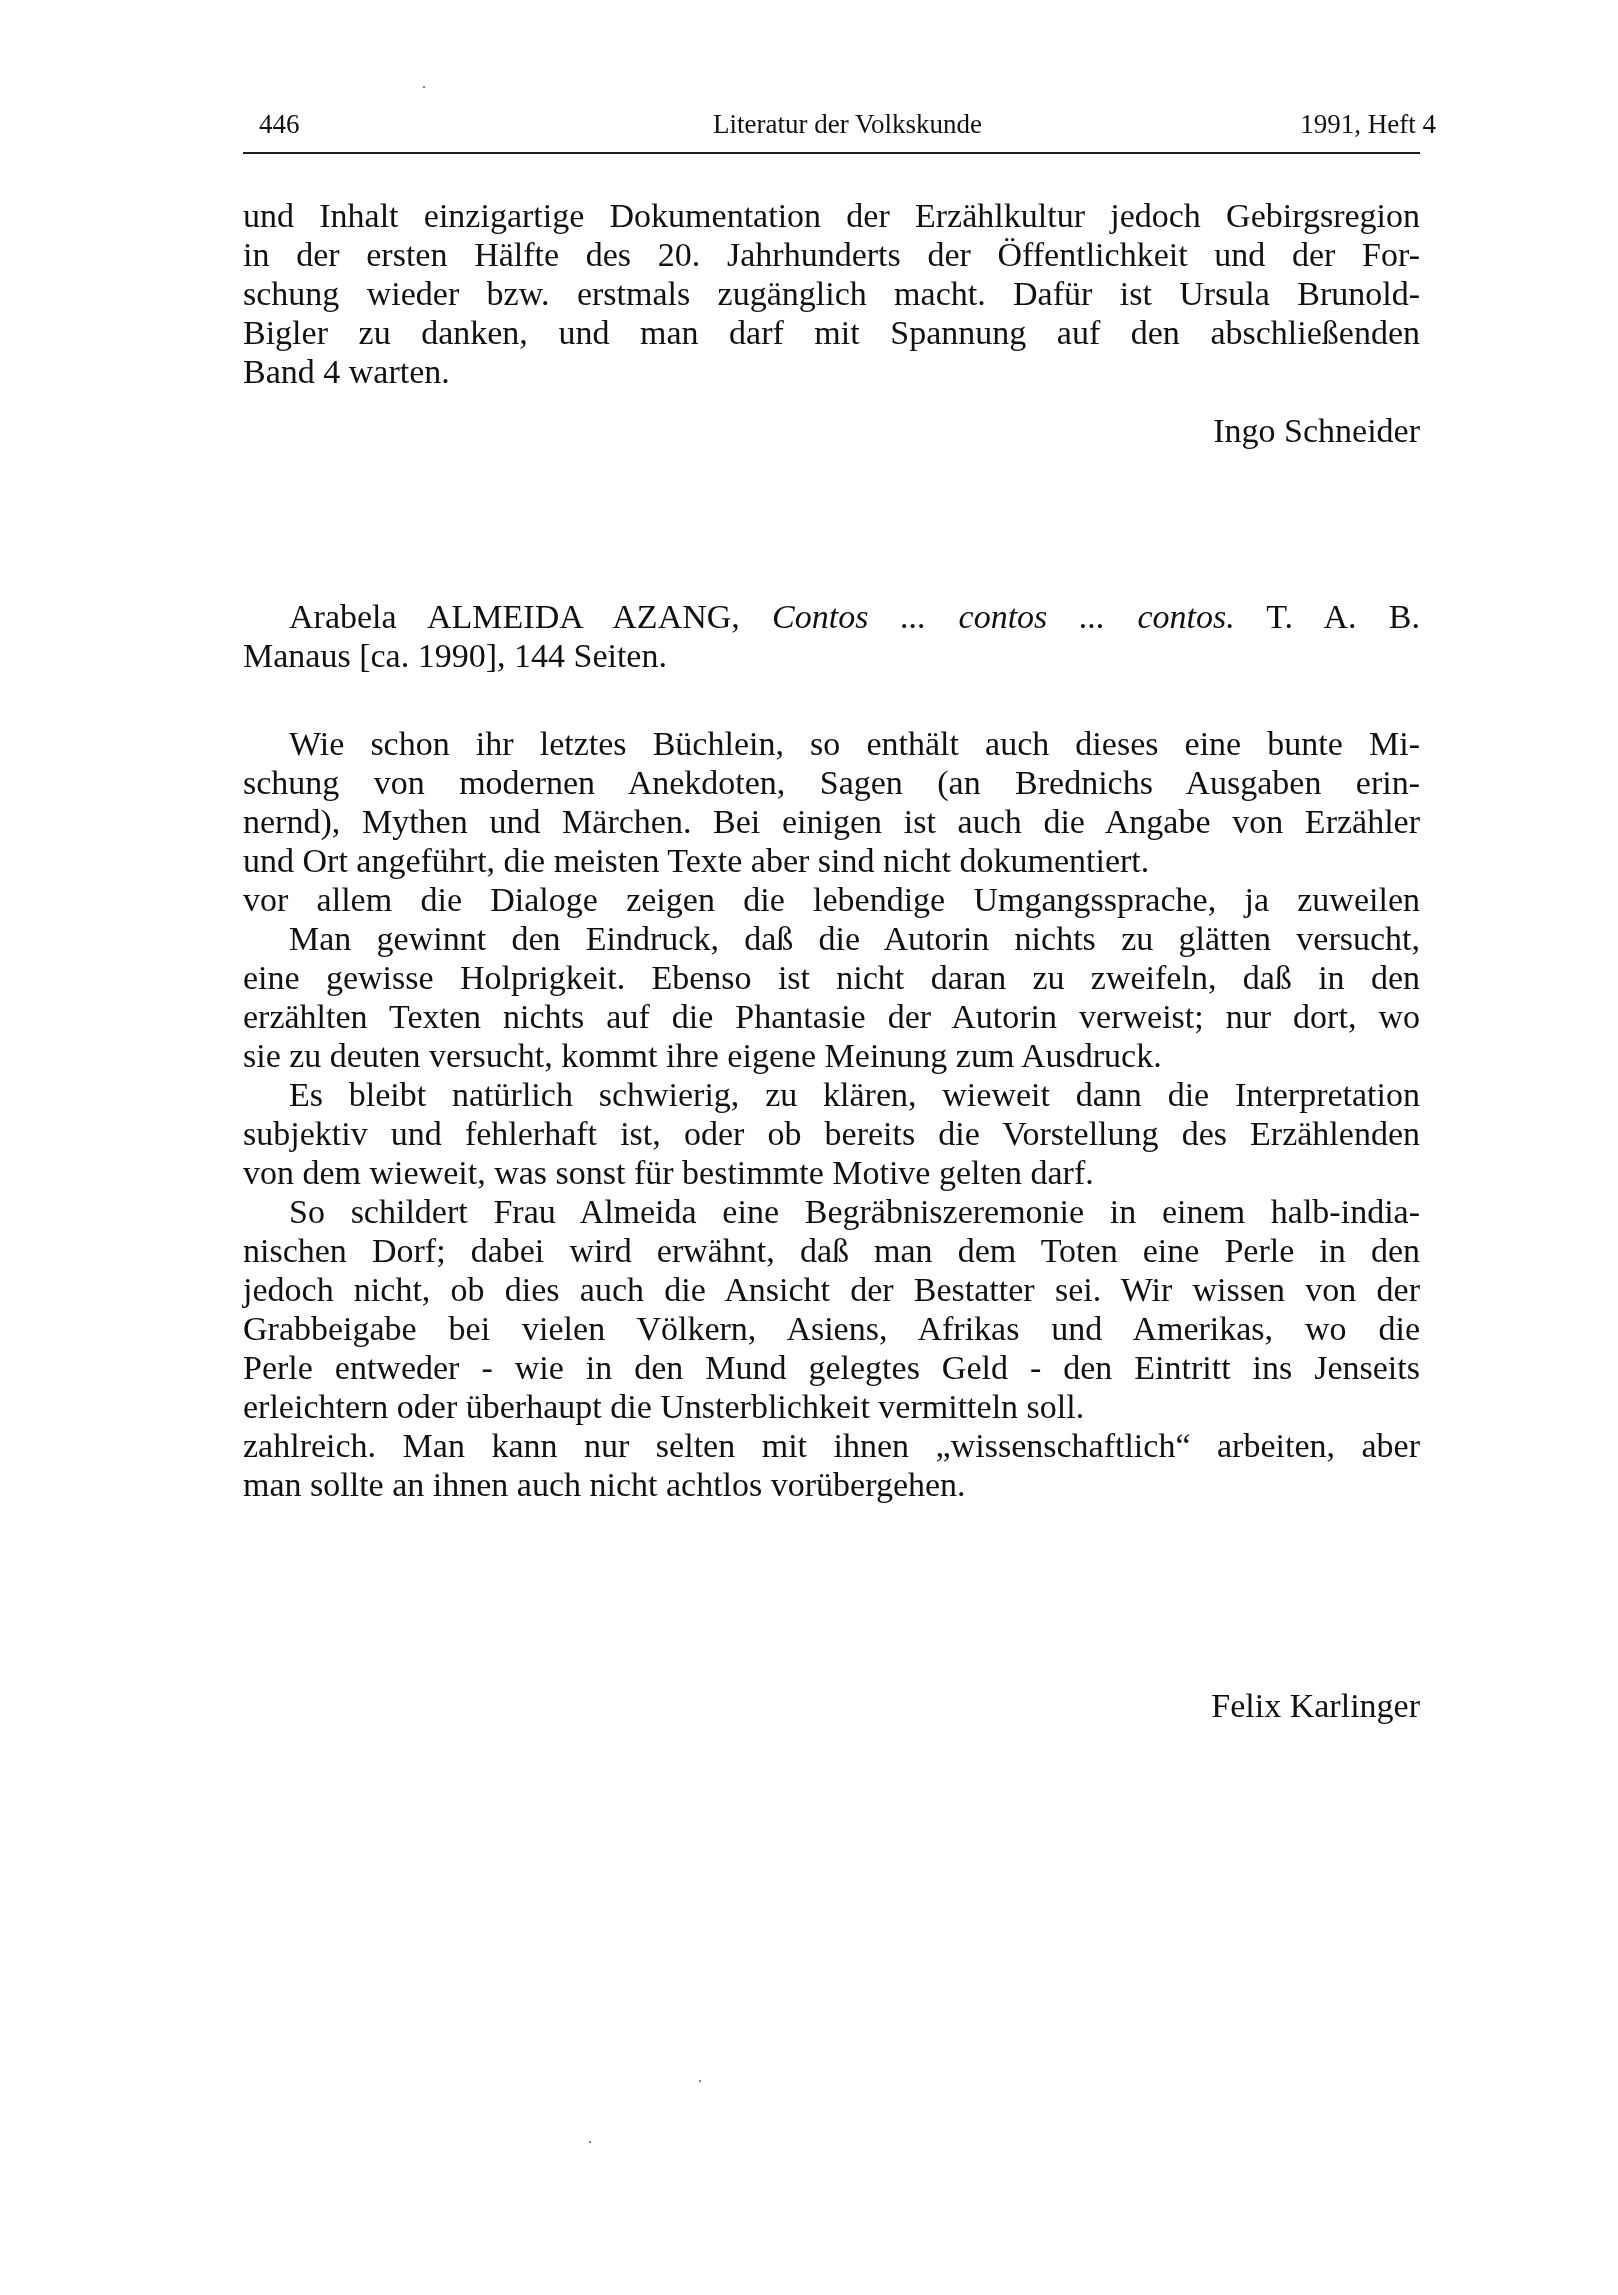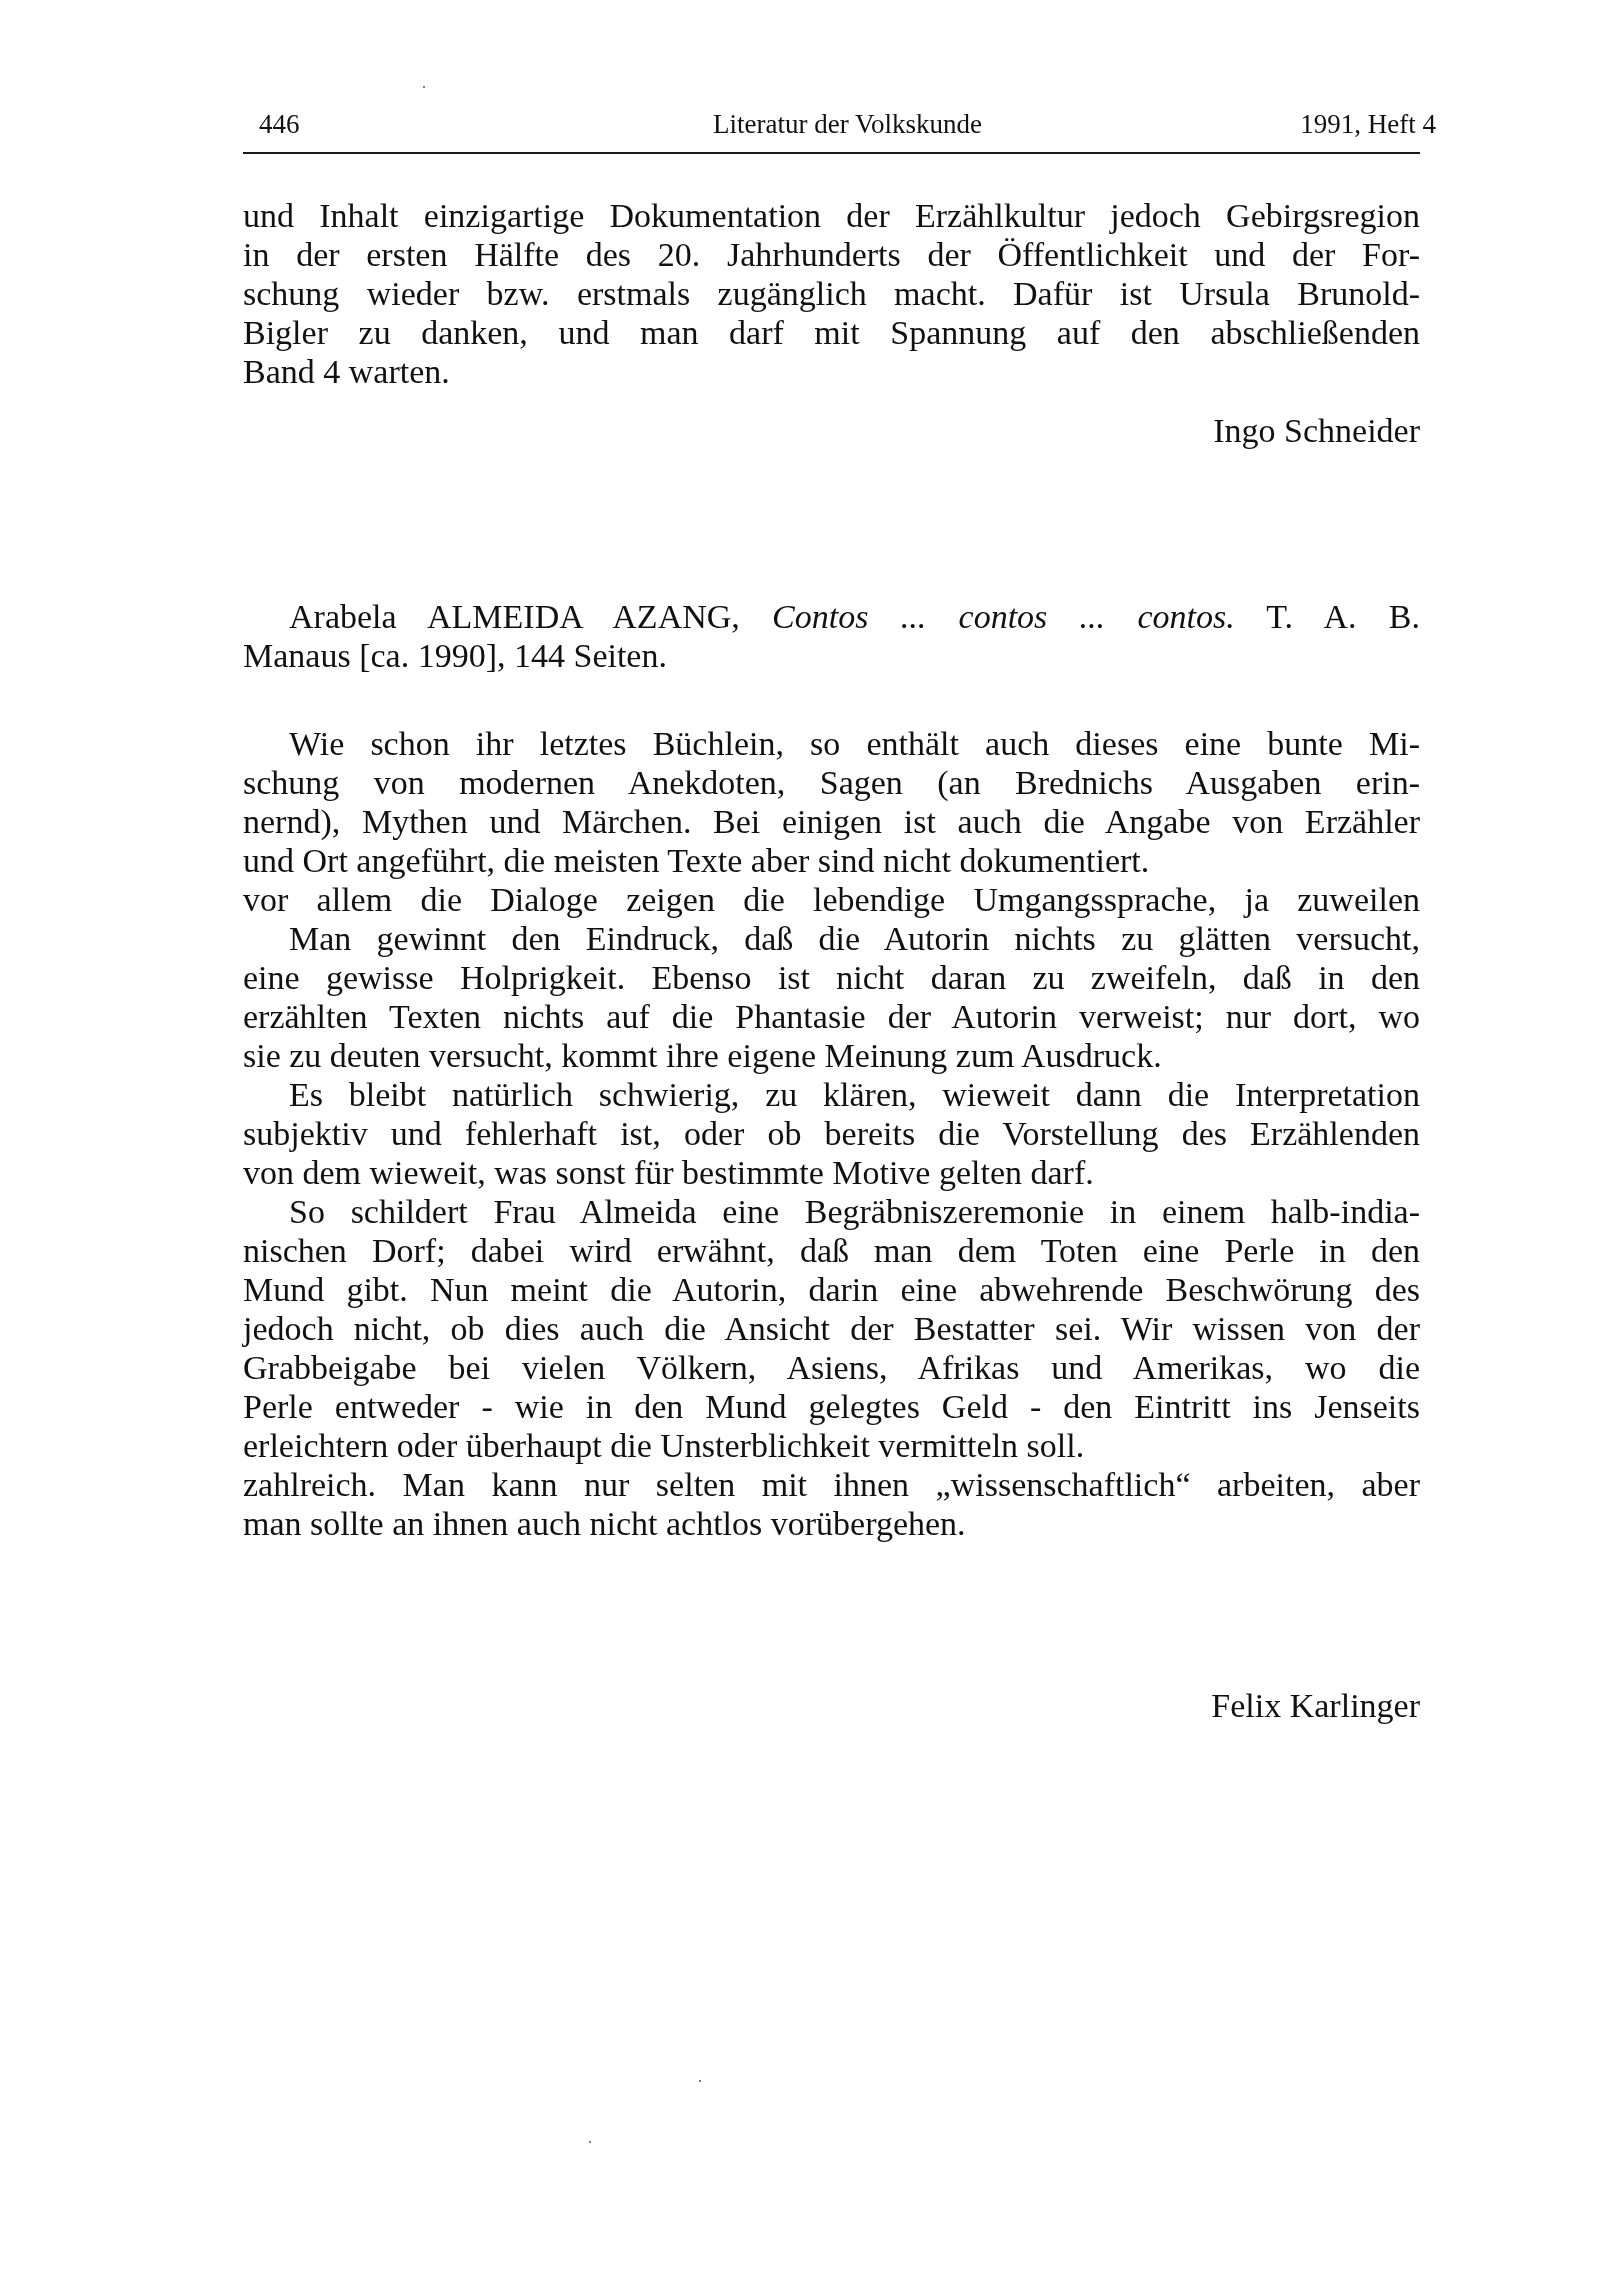--- a/index.html
+++ b/index.html
@@ -158,21 +158,20 @@
       <span class="line last" style="text-indent:0">sie zu deuten versucht, kommt ihre eigene Meinung zum Ausdruck.</span>
     </p>
     <p class="indent">
       <span class="line" style="padding-left: 46px; text-indent: 0px; word-spacing: 0px;">Es bleibt natürlich schwierig, zu klären, wieweit dann die Interpretation</span>
       <span class="line" style="text-indent: 0px; word-spacing: 0px;">subjektiv und fehlerhaft ist, oder ob bereits die Vorstellung des Erzählenden</span>
       <span class="line last" style="text-indent:0">von dem wieweit, was sonst für bestimmte Motive gelten darf.</span>
     </p>
     <p class="indent">
       <span class="line" style="padding-left: 46px; text-indent: 0px; word-spacing: 0px;">So schildert Frau Almeida eine Begräbniszeremonie in einem halb-india-</span>
       <span class="line" style="text-indent: 0px; word-spacing: 0px;">nischen Dorf; dabei wird erwähnt, daß man dem Toten eine Perle in den</span>
-      <span class="line" style="text-indent: 0px; word-spacing: 0px;">Mund gibt. Nun meint die Autorin, darin eine abwehrende Beschwörung des</span>
       <span class="line" style="text-indent: 0px; word-spacing: 0px;">jedoch nicht, ob dies auch die Ansicht der Bestatter sei. Wir wissen von der</span>
       <span class="line" style="text-indent: 0px; word-spacing: 0px;">Grabbeigabe bei vielen Völkern, Asiens, Afrikas und Amerikas, wo die</span>
       <span class="line" style="text-indent: 0px; word-spacing: 0px;">Perle entweder - wie in den Mund gelegtes Geld - den Eintritt ins Jenseits</span>
       <span class="line last" style="text-indent:0">erleichtern oder überhaupt die Unsterblichkeit vermitteln soll.</span>
     </p>
     <p class="indent">
       <span class="line" style="text-indent: 0px; word-spacing: 0px;">zahlreich. Man kann nur selten mit ihnen „wissenschaftlich“ arbeiten, aber</span>
       <span class="line last" style="text-indent:0">man sollte an ihnen auch nicht achtlos vorübergehen.</span>
     </p>
   </div>

